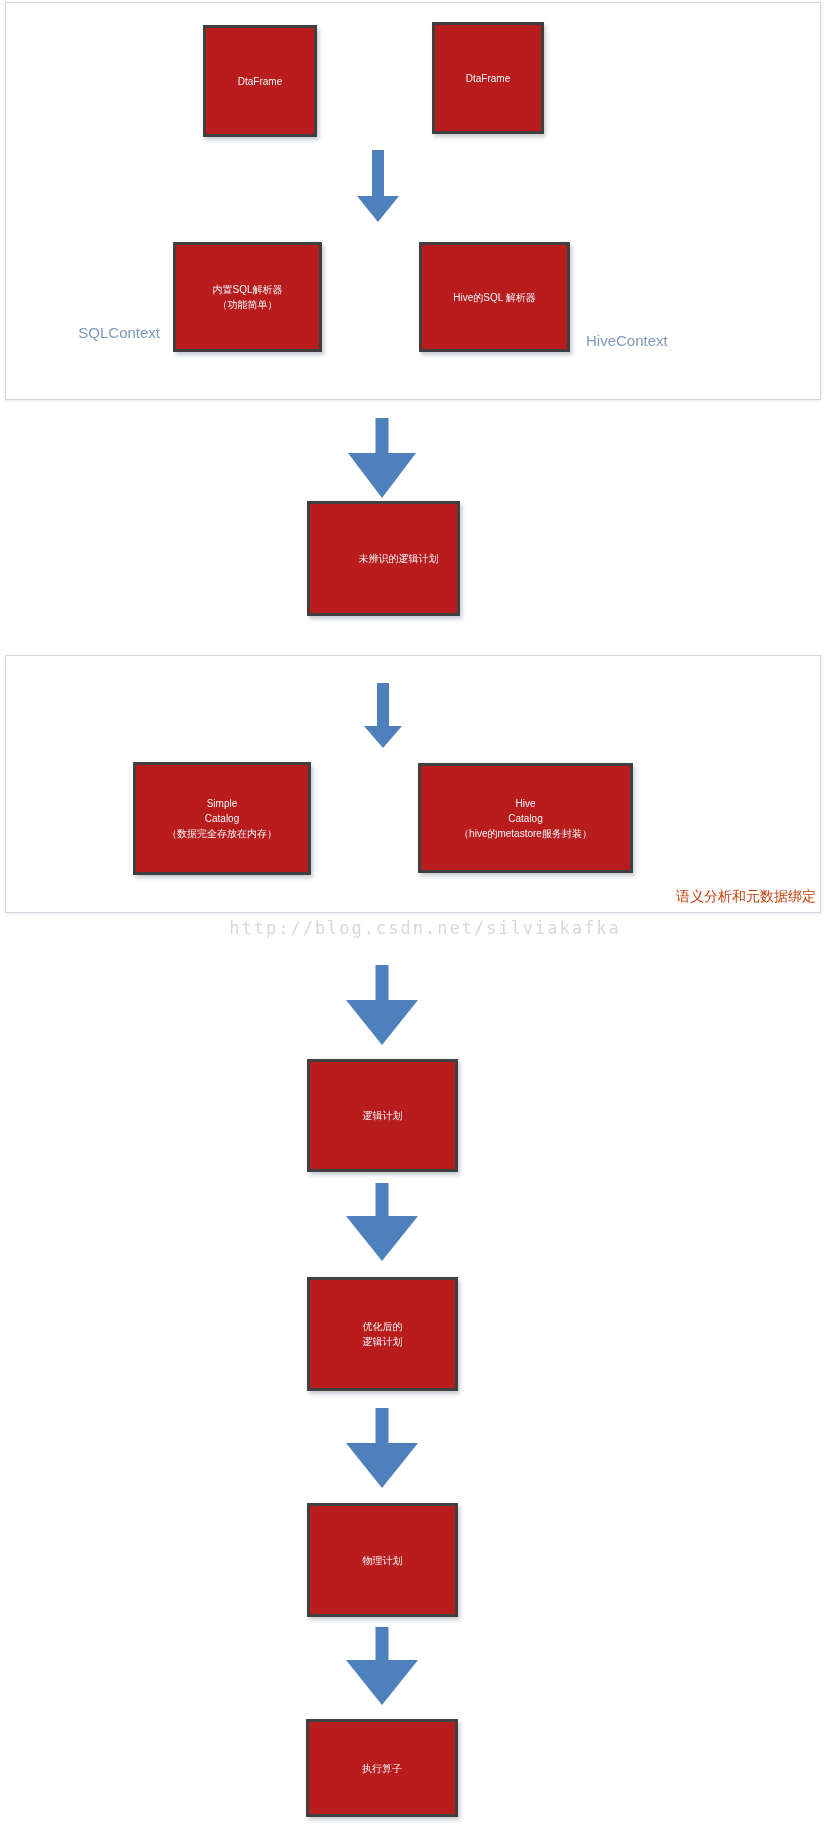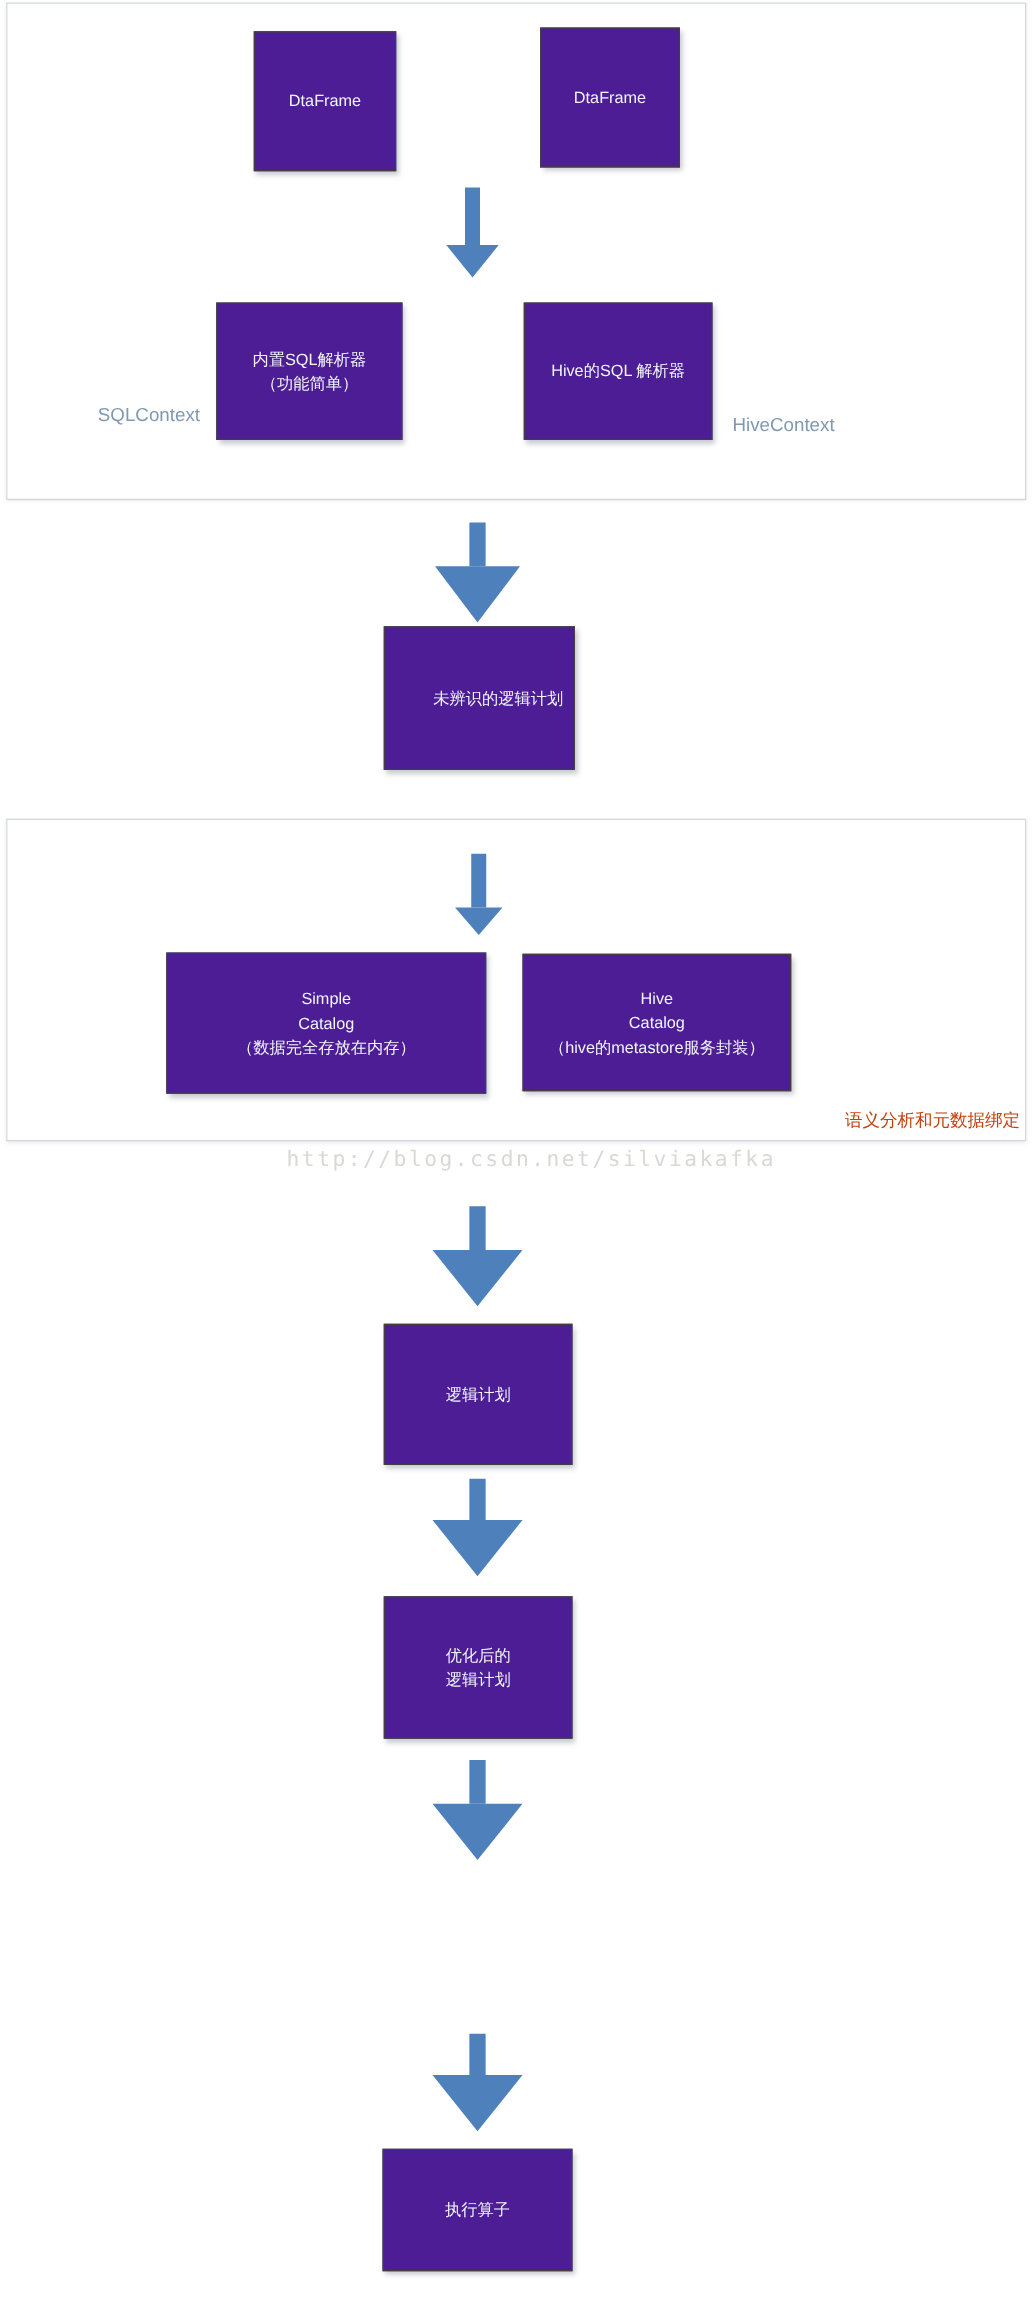--- a/index.html
+++ b/index.html
@@ -5,23 +5,23 @@
   html,body { margin:0; padding:0; background:#ffffff; }
   .canvas {
     position:relative; width:828px; height:1842px; background:#ffffff;
     font-family:"Liberation Sans","DejaVu Sans",sans-serif; overflow:hidden;
   }
   .panel {
     position:absolute; background:#ffffff;
     border:1px solid #d3d7dd; box-shadow:0 1px 3px rgba(160,168,180,0.25);
   }
   .node {
-    position:absolute; background:#4c1d95; border:1px solid #404040;
+    position:absolute; background:#b91c1c; border:3px solid #404040;
     color:#f2f6fb; display:flex; flex-direction:column; align-items:center;
-    justify-content:center; text-align:center; font-size:13px; line-height:1.5;
+    justify-content:center; text-align:center; font-size:10px; line-height:1.5;
     box-shadow:2px 3px 4px rgba(130,140,152,0.45);
     box-sizing:border-box;
   }
   .node .line { white-space:nowrap; }
   .side-label { position:absolute; color:#8098b4; font-size:15px;margin-top:47px; }
   .annotation { position:absolute; color:#c2410c; font-size:14px; }
   .watermark {
     position:absolute; color:#d8d8d4; font-size:17px; letter-spacing:2px;
     font-family:"DejaVu Sans Mono","Liberation Mono",monospace; text-align:center;
   }
@@ -84,21 +84,21 @@
     <div class="line">未辨识的逻辑计划</div>
   </div>
 
   <div class="panel" style="left:5px; top:655px; width:814px; height:256px;"></div>
 
   <div class="arrow arrow-slim" style="left:364px; top:683px; height:65px;">
     <div class="shaft" style="height:43px;"></div>
     <div class="head"></div>
   </div>
 
-  <div class="node" style="left:133px; top:762px; width:256px; height:113px;">
+  <div class="node" style="left:133px; top:762px; width:178px; height:113px;">
     <div class="line">Simple</div>
     <div class="line">Catalog</div>
     <div class="line">（数据完全存放在内存）</div>
   </div>
 
   <div class="node" style="left:418px; top:763px; width:215px; height:110px;">
     <div class="line">Hive</div>
     <div class="line">Catalog</div>
     <div class="line">（hive的metastore服务封装）</div>
   </div>
@@ -124,20 +124,23 @@
   <div class="node" style="left:307px; top:1277px; width:151px; height:114px;">
     <div class="line">优化后的</div>
     <div class="line">逻辑计划</div>
   </div>
 
   <div class="arrow arrow-wide" style="left:346px; top:1408px; height:80px;">
     <div class="shaft" style="height:35px;"></div>
     <div class="head"></div>
   </div>
 
+  <div class="node" style="left:307px; top:1503px; width:151px; height:114px;">
+    <div class="line">物理计划</div>
+  </div>
 
   <div class="arrow arrow-wide" style="left:346px; top:1627px; height:78px;">
     <div class="shaft" style="height:33px;"></div>
     <div class="head"></div>
   </div>
 
   <div class="node" style="left:306px; top:1719px; width:152px; height:98px;">
     <div class="line">执行算子</div>
   </div>
 

